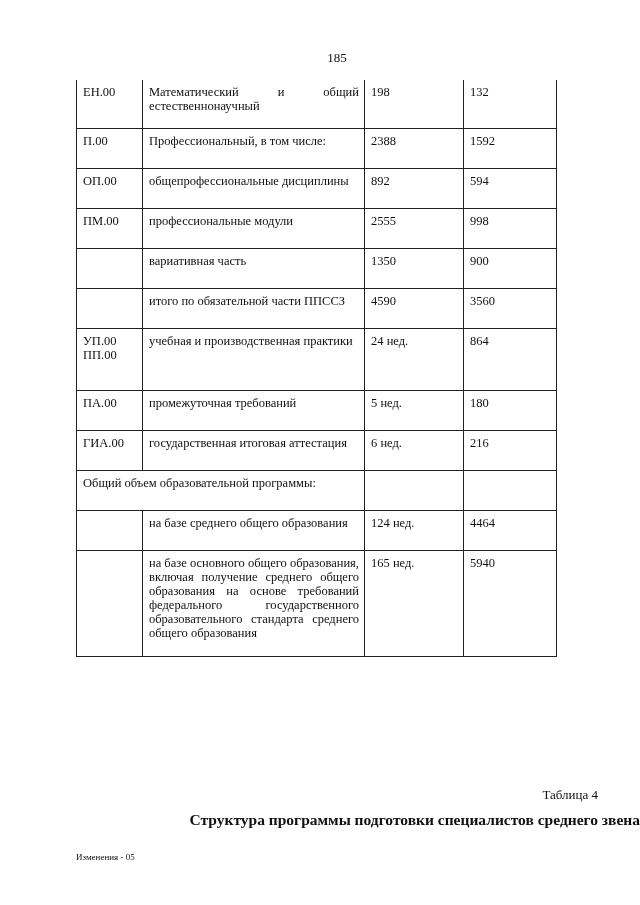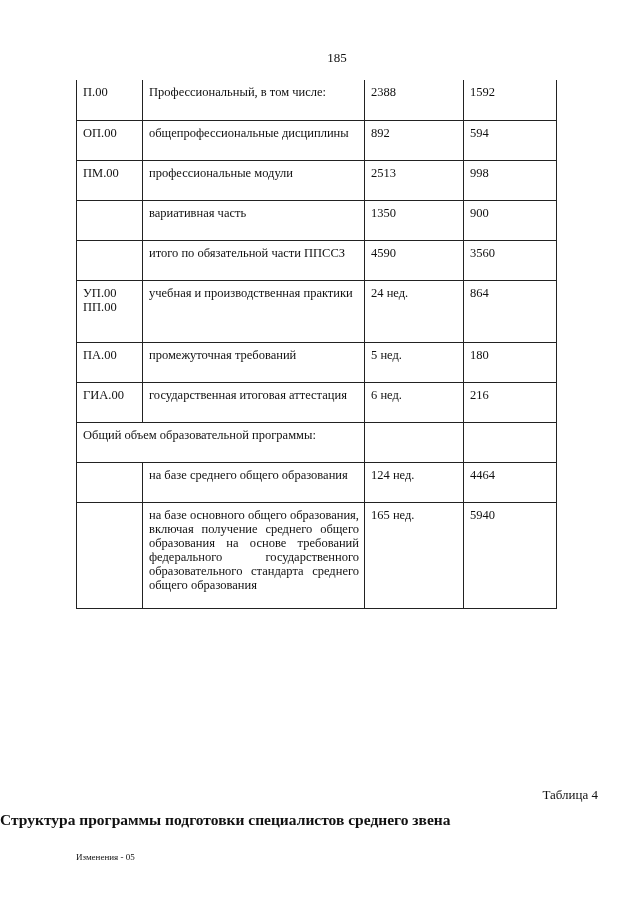--- a/index.html
+++ b/index.html
@@ -5,52 +5,58 @@
     html, body { margin: 0; padding: 0; background: #ffffff; }
     body { width: 640px; height: 905px; position: relative; overflow: hidden;
       font-family: "Liberation Serif", serif; color: #111; }
     .page-number { position: absolute; top: 50px; left: 17px; width: 640px; text-align: center; font-size: 13px; }
     table.main { position: absolute; left: 76px; top: 80px; width: 480px; border-collapse: collapse; table-layout: fixed; font-size: 12.5px; line-height: 14px; }
     table.main td { border: 1.5px solid #222; vertical-align: top; padding: 5px 5px 2px 6px; }
     table.main tr:first-child td { border-top: none; }
     col.c1 { width: 66px; } col.c2 { width: 222px; } col.c3 { width: 99px; } col.c4 { width: 93px; }
     .justify { text-align: justify; text-align-last: left; }
     .table-caption { position: absolute; top: 787px; right: 42px; font-size: 13px; }
-    .doc-title { position: absolute; top: 811px; left: 0; width: 640px; text-align: left; font-size: 15.5px; font-weight: bold; }
+    .doc-title { position: absolute; top: 811px; left: 0; width: 640px; text-align: right; font-size: 15.5px; font-weight: bold; }
     .footer-note { position: absolute; top: 852px; left: 76px; font-size: 9px; text-align: right; }
   </style>
 </head>
 <body>
 
 <div class="page-number">185</div>
 
 <table class="main">
   <colgroup>
       <col class="c1">
       <col class="c2">
       <col class="c3">
       <col class="c4">
     </colgroup>
   <tbody>
+    <tr style="height:48px">
+      <td>ЕН.00</td>
+      <td class="justify">Математический и общий естественнонаучный</td>
+      <td>198</td>
+      <td>132</td>
+    </tr>
     <tr style="height:40px">
       <td>П.00</td>
       <td>Профессиональный, в том числе:</td>
       <td>2388</td>
       <td>1592</td>
     </tr>
     <tr style="height:40px">
       <td>ОП.00</td>
       <td>общепрофессиональные дисциплины</td>
       <td>892</td>
       <td>594</td>
     </tr>
     <tr style="height:40px">
       <td>ПМ.00</td>
       <td>профессиональные модули</td>
-      <td>2513</td>
+      <td>2555</td>
       <td>998</td>
     </tr>
     <tr style="height:40px">
       <td></td>
       <td>вариативная часть</td>
       <td>1350</td>
       <td>900</td>
     </tr>
     <tr style="height:40px">
       <td></td>

